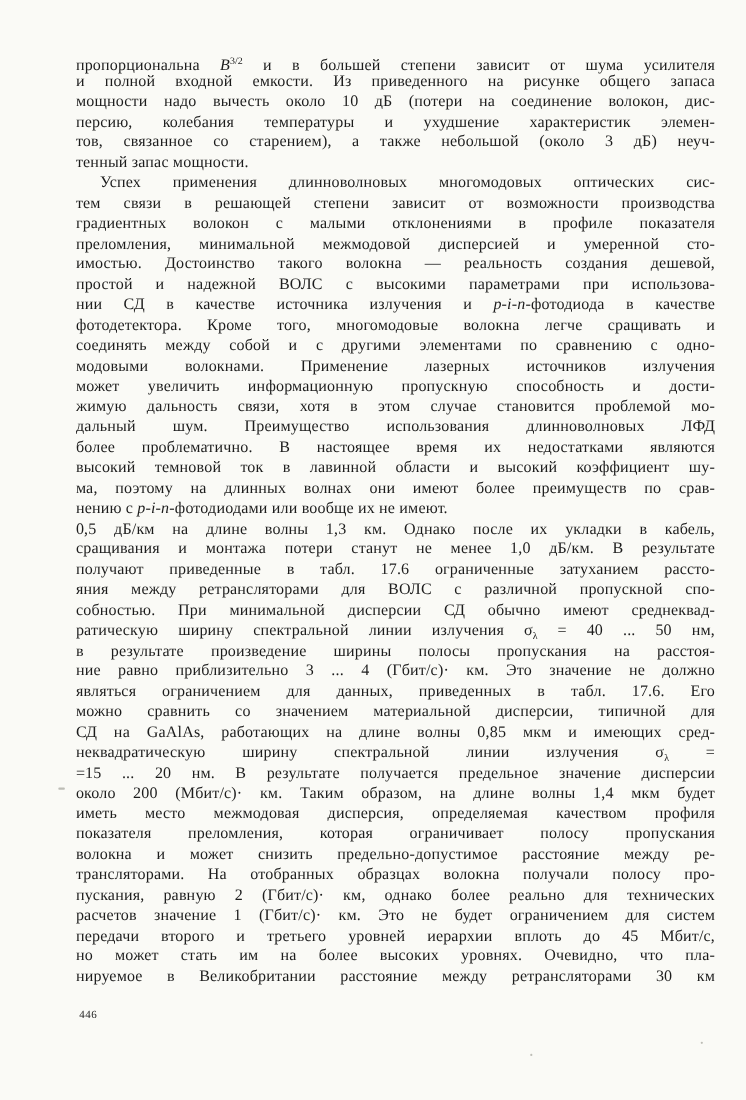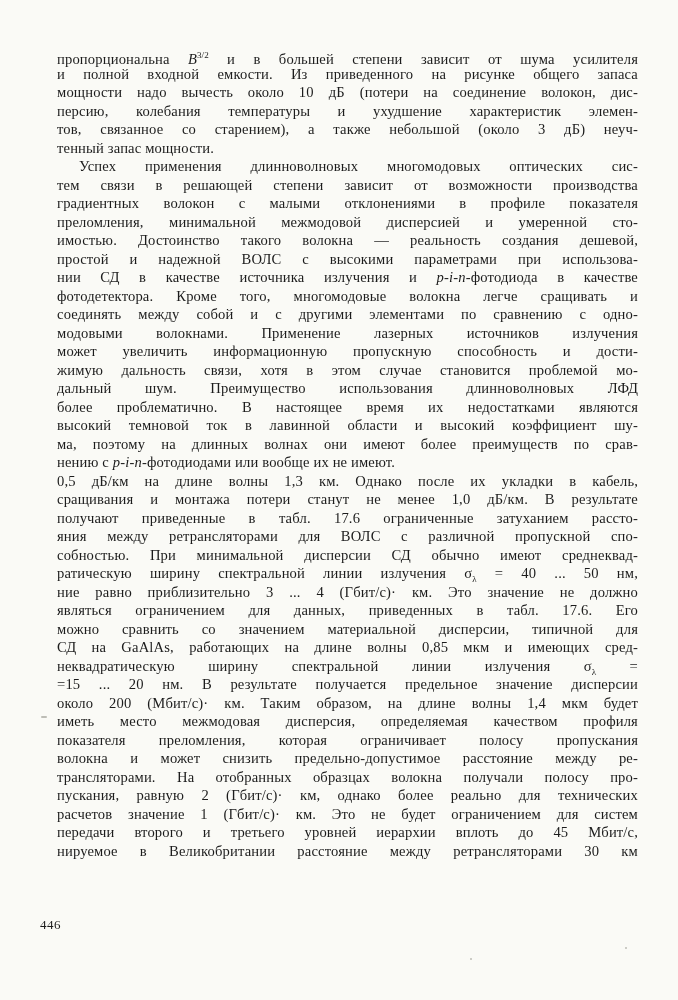--- a/index.html
+++ b/index.html
@@ -4,21 +4,21 @@
 <style>
   * { margin: 0; padding: 0; box-sizing: border-box; }
   html, body { width: 678px; height: 1000px; }
   body {
     background: #fafaf6;
     color: #1c1c1c;
     font-family: "Liberation Serif", "DejaVu Serif", serif;
     overflow: hidden;
     position: relative;
   }
-  .page { position: absolute; inset: 0; }
+  .page { position: absolute; inset: 0; margin-left: 12px; }
   .textblock {
     position: absolute;
     left: 57px;
     top: 46px;
     width: 581px;
   }
   .line {
     font-size: 14.6px;
     line-height: 18.5px;
     height: 18.5px;
@@ -27,23 +27,23 @@
     text-align-last: justify;
     white-space: normal;
   }
   .line.indent { padding-left: 22px; }
   .line.end { text-align-last: left; }
   .i { font-style: italic; }
   .sup { vertical-align: super; font-size: 0.62em; letter-spacing: 0; }
   .sub { vertical-align: sub; font-size: 0.62em; letter-spacing: 0; }
   .folio {
     position: absolute;
-    left: 40px;
+    left: 60px;
     top: 917px;
-    font-size: 13px;
+    font-size: 10px;
     letter-spacing: 0.5px;
   }
   .speck { position: absolute; background: #8a8a82; border-radius: 50%; opacity: 0.55; }
   .speck.s1 { left: 41px; top: 716px; width: 6px; height: 2px; border-radius: 1px; }
   .speck.s2 { left: 470px; top: 958px; width: 2px; height: 2px; }
   .speck.s3 { left: 625px; top: 947px; width: 2px; height: 2px; }
 </style>
 </head>
 <body>
 
@@ -76,34 +76,36 @@
         <div class="line"><span>ма, поэтому на длинных волнах они имеют более преимуществ по срав-</span></div>
         <div class="line end"><span>нению с </span><span class="i">p-i-n</span><span>-фотодиодами или вообще их не имеют.</span></div>
       </div>
     <div>
         <div class="line"><span>0,5 дБ/км на длине волны 1,3 км. Однако после их укладки в кабель,</span></div>
         <div class="line"><span>сращивания и монтажа потери станут не менее 1,0 дБ/км. В результате</span></div>
         <div class="line"><span>получают приведенные в табл. 17.6 ограниченные затуханием рассто-</span></div>
         <div class="line"><span>яния между ретрансляторами для ВОЛС с различной пропускной спо-</span></div>
         <div class="line"><span>собностью. При минимальной дисперсии СД обычно имеют среднеквад-</span></div>
         <div class="line"><span>ратическую ширину спектральной линии излучения σ</span><span class="sub">λ</span><span> = 40 ... 50 нм,</span></div>
+        <div class="line"><span>в результате произведение ширины полосы пропускания на расстоя-</span></div>
         <div class="line"><span>ние равно приблизительно 3 ... 4 (Гбит/с)· км. Это значение не должно</span></div>
         <div class="line"><span>являться ограничением для данных, приведенных в табл. 17.6. Его</span></div>
         <div class="line"><span>можно сравнить со значением материальной дисперсии, типичной для</span></div>
         <div class="line"><span>СД на GaAlAs, работающих на длине волны 0,85 мкм и имеющих сред-</span></div>
         <div class="line"><span>неквадратическую ширину спектральной линии излучения σ</span><span class="sub">λ</span><span> =</span></div>
         <div class="line"><span>=15 ... 20 нм. В результате получается предельное значение дисперсии</span></div>
         <div class="line"><span>около 200 (Мбит/с)· км. Таким образом, на длине волны 1,4 мкм будет</span></div>
         <div class="line"><span>иметь место межмодовая дисперсия, определяемая качеством профиля</span></div>
         <div class="line"><span>показателя преломления, которая ограничивает полосу пропускания</span></div>
         <div class="line"><span>волокна и может снизить предельно-допустимое расстояние между ре-</span></div>
         <div class="line"><span>трансляторами. На отобранных образцах волокна получали полосу про-</span></div>
         <div class="line"><span>пускания, равную 2 (Гбит/с)· км, однако более реально для технических</span></div>
         <div class="line"><span>расчетов значение 1 (Гбит/с)· км. Это не будет ограничением для систем</span></div>
         <div class="line"><span>передачи второго и третьего уровней иерархии вплоть до 45 Мбит/с,</span></div>
+        <div class="line"><span>но может стать им на более высоких уровнях. Очевидно, что пла-</span></div>
         <div class="line"><span>нируемое в Великобритании расстояние между ретрансляторами 30 км</span></div>
       </div>
   </div>
   <div class="folio">446</div>
   <div class="speck s1"></div>
   <div class="speck s2"></div>
   <div class="speck s3"></div>
 </div>
 
 </body></html>

